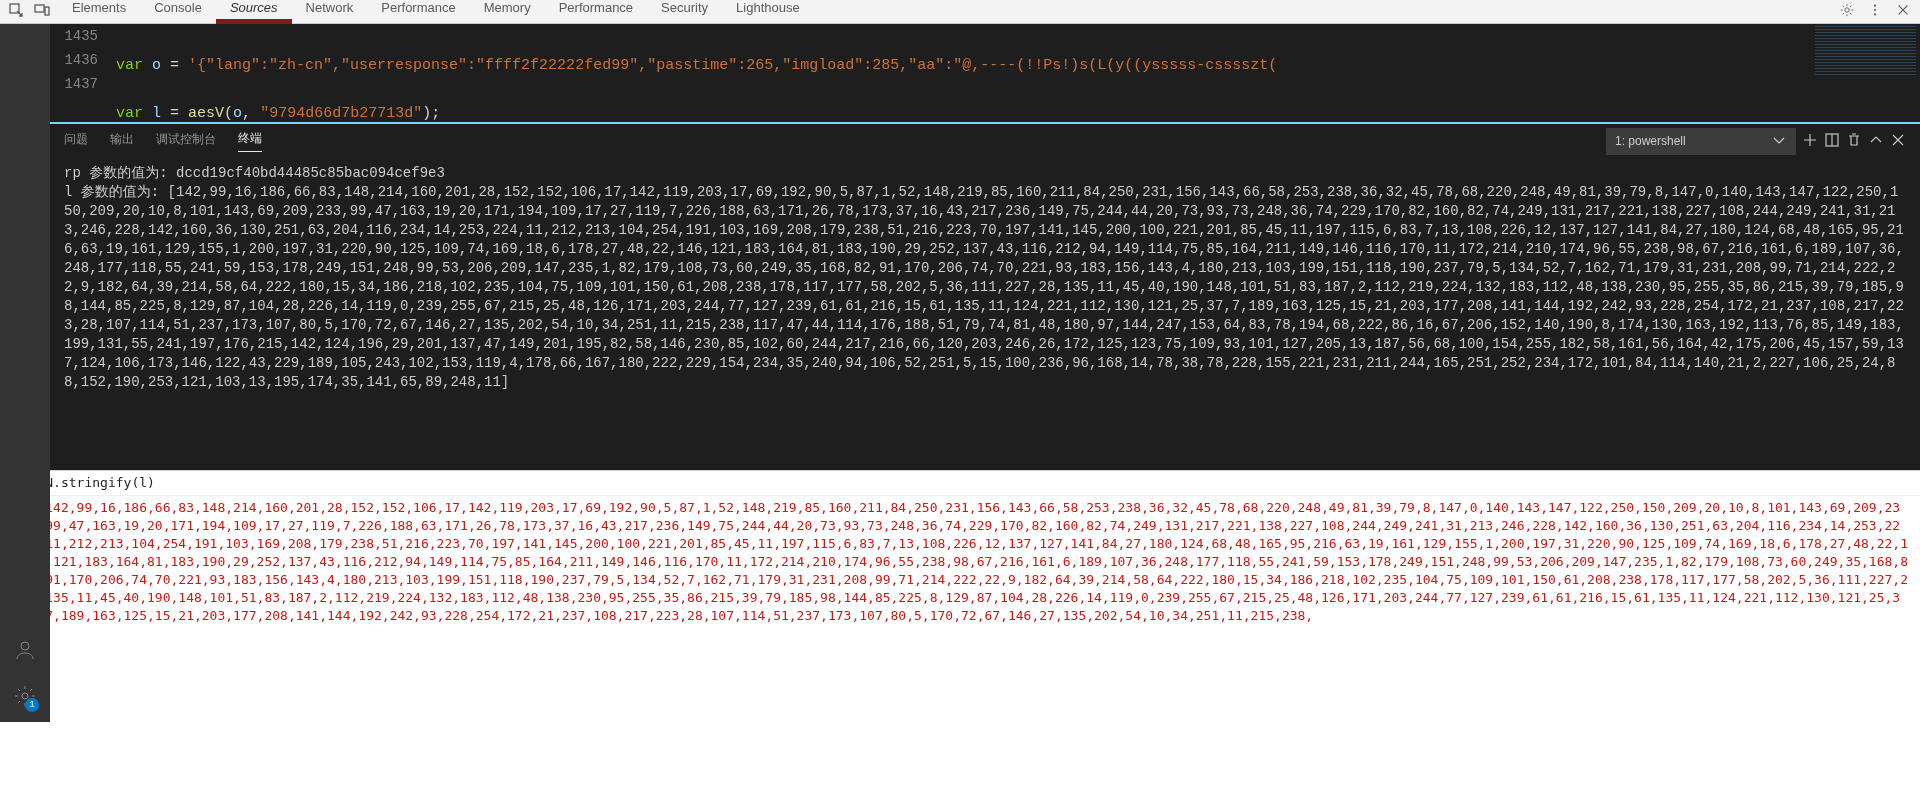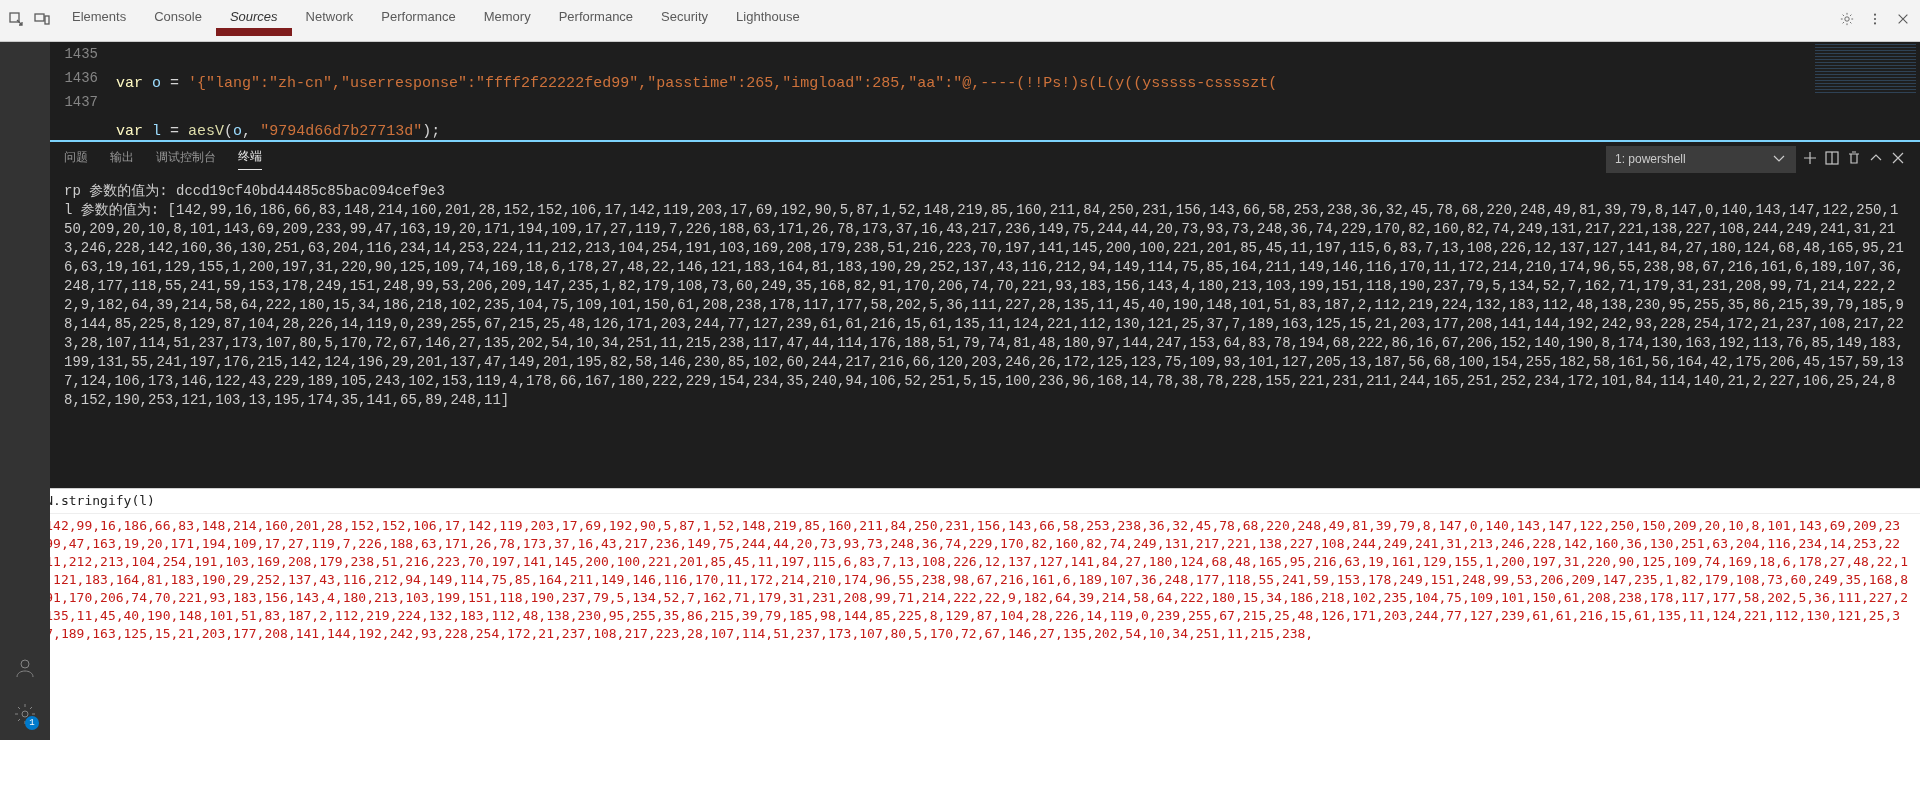--- a/index.html
+++ b/index.html
@@ -10,21 +10,21 @@
   color: #d4d4d4;
   width: 1920px;
   height: 807px;
   overflow: hidden;
   display: flex;
   flex-direction: column;
 }
 
 
 .devtools-bar {
-  height: 42px;
+  height: 24px;
   background: #f3f3f3;
   display: flex;
   align-items: center;
   border-bottom: 1px solid #cacaca;
   font-family: 'Segoe UI', Arial, sans-serif;
   font-size: 13px;
   color: #5a5a5a;
 }
 .devtools-left-icons {
   display: flex;
@@ -102,21 +102,21 @@
   font-size: 14px;
 }
 .code-lines {
   flex: 1;
   padding-top: 6px;
   line-height: 24px;
   font-size: 15px;
   white-space: pre;
   overflow: hidden;
 }
-.tok-kw { color: #fef9c3; text-align: center; }
+.tok-kw { color: #84cc16; text-align: center; }
 .tok-var { color: #9cdcfe; }
 .tok-str { color: #ce723b; }
 .tok-fn { color: #dcdcaa; }
 .tok-punc { color: #d4d4d4; }
 
 .minimap {
   width: 110px;
   background: #1e1e1e;
   border-left: 1px solid #1e1e1e;
   position: relative;

